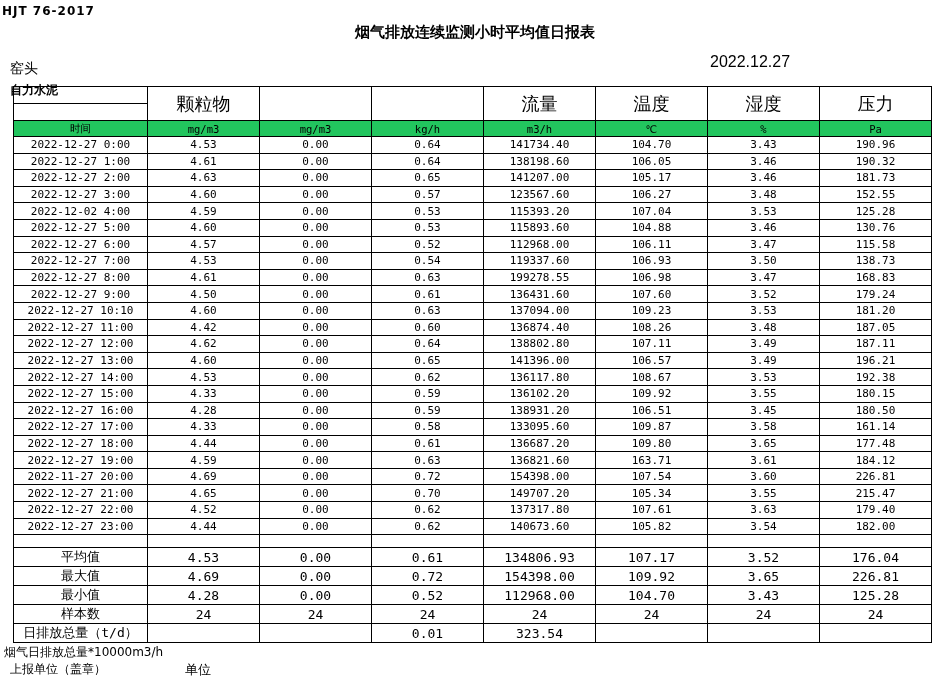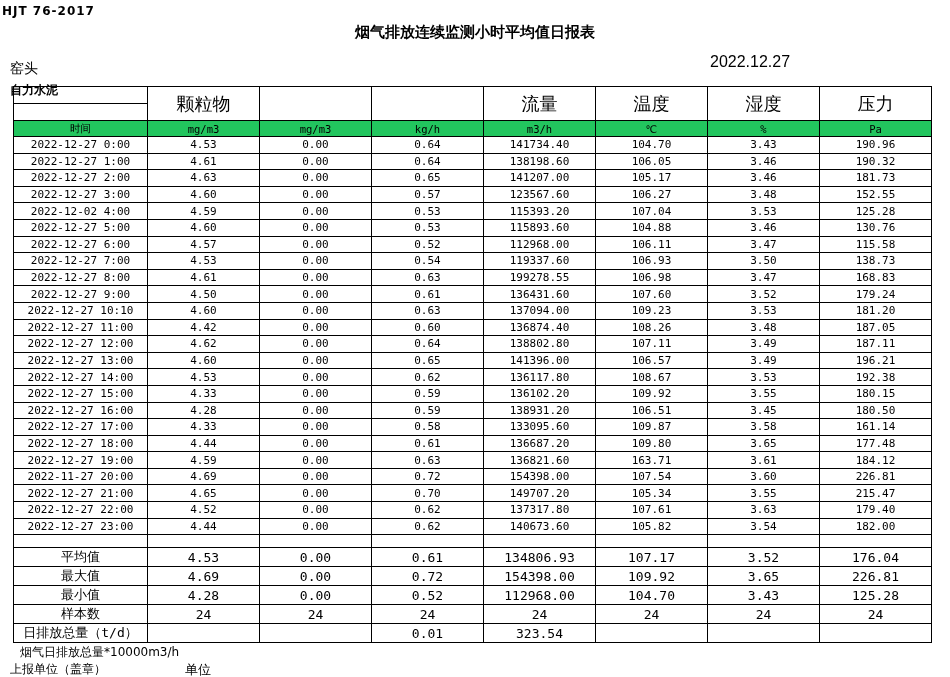--- a/index.html
+++ b/index.html
@@ -22,21 +22,21 @@
     border: 1px solid #000; padding: 0; margin: 0;
     text-align: center; vertical-align: middle;
     font-weight: normal; white-space: nowrap; overflow: hidden;
   }
   tr.group-row th { height: 16px; font-size: 18px; font-family: Liberation Mono, monospace; }
   tr.unit-row th { height: 15px; font-size: 10.5px; background: #22c55e; }
   tr.data-row td { height: 15.6px; font-size: 11px; }
   tr.blank-row td { height: 12px; }
   tr.summary-row td { height: 16.6px; font-size: 13px; }
 
-  .footer-note { position: absolute; left: 20px; top: 644px; font-size: 12px; }
+  .footer-note { position: absolute; left: 4px; top: 644px; font-size: 12px; }
   .footer-report-unit { position: absolute; left: 10px; top: 661px; font-size: 12px; text-align: center; }
   .footer-unit { position: absolute; left: 185px; top: 661px; font-size: 13px; }
 </style>
 </head>
 <body>
 
 <div class="hjt-code">HJT 76-2017</div>
 <div class="report-title">烟气排放连续监测小时平均值日报表</div>
 <div class="company-name">自力水泥</div>
 <div class="monitor-point">窑头</div>

